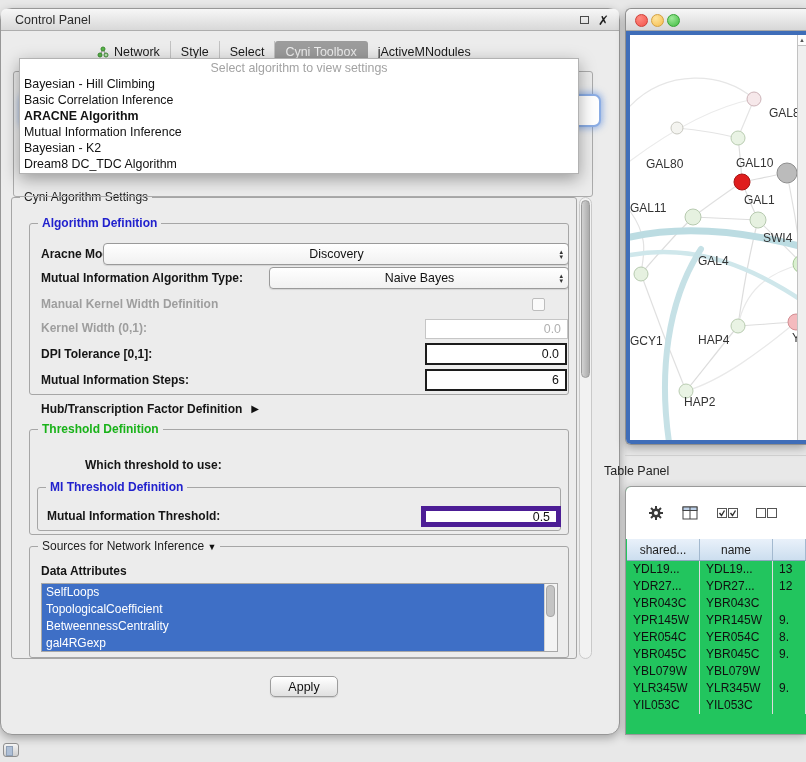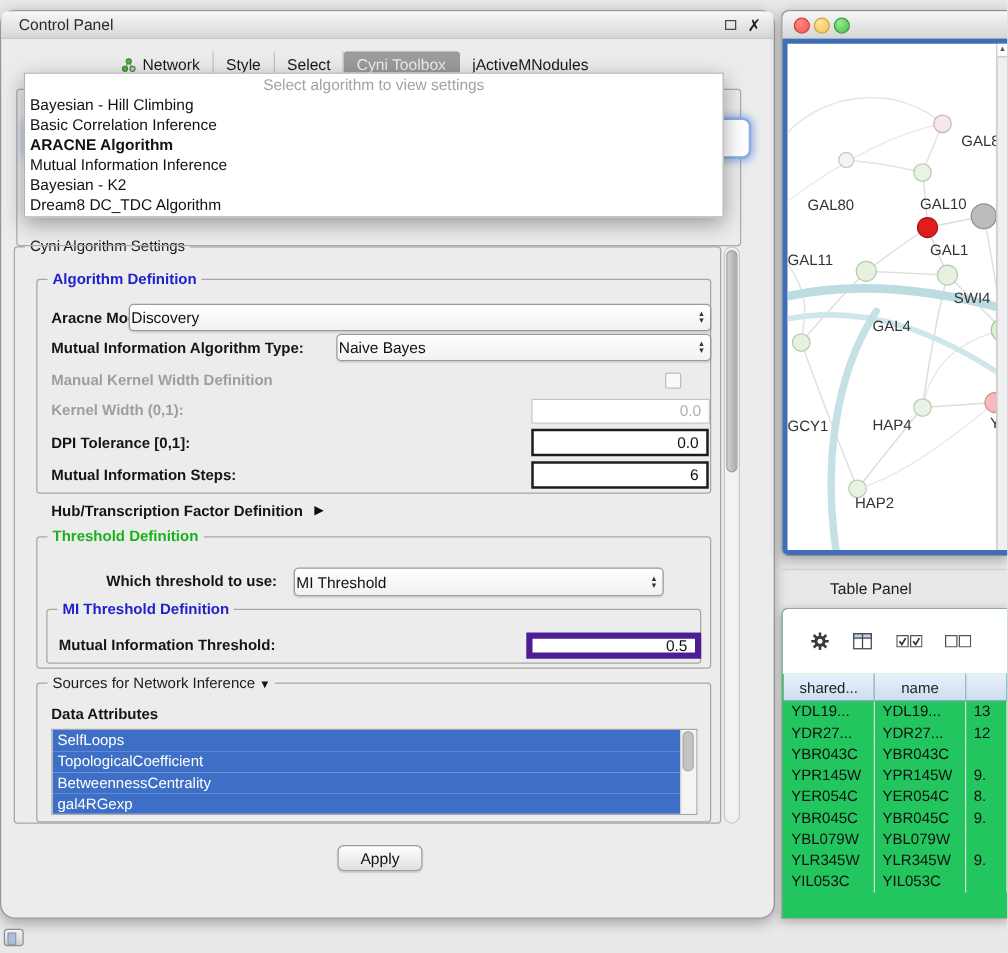--- a/index.html
+++ b/index.html
@@ -45,21 +45,21 @@
   #fs-alg { left:28px; top:214px; width:540px; height:172px; }
   #fs-thr { left:28px; top:420px; width:540px; height:106px;padding-left:20px; }
   #fs-mit { left:36px; top:478px; width:524px; height:44px; }
   #fs-src { left:28px; top:537px; width:540px; height:112px; }
 
   
   .lbl { position:absolute; font-size:12px; font-weight:bold; color:#151515; white-space:nowrap; }
   .lbl.dis { color:#9e9e9e; }
   .combo { position:absolute; background:linear-gradient(#ffffff,#f1f1f1); border:1px solid #9a9a9a; border-radius:4px;
         display:flex; align-items:center; font-size:12.4px; padding-left:1px; color:#111;
-        box-shadow:0 1px 1px rgba(0,0,0,.1); }
+        box-shadow:0 1px 1px rgba(0,0,0,.1);justify-content:center; }
   .combo .arrows { position:absolute; right:5px; top:50%; transform:translateY(-50%); display:flex; flex-direction:column;
         align-items:center; font-size:7px; line-height:5px; color:#333; }
   .field { position:absolute; background:#fff; font-size:12.4px; display:flex; align-items:center;
         justify-content:flex-end; padding-right:6px; color:#111; }
 
   #lbl-aracne { left:40px; top:234px; height:22px; line-height:22px; }
   #combo-aracne { left:102px; top:234px; width:466px; height:22px; }
   #lbl-mitype { left:40px; top:258px; height:22px; line-height:22px; }
   #combo-mitype { left:268px; top:258px; width:300px; height:22px; }
   #lbl-manual { left:40px; top:286px; height:18px; line-height:18px; }
@@ -113,21 +113,21 @@
   .tl.yellow { left:25px; background:radial-gradient(circle at 35% 30%, #ffe49c, #f5bd4f); border:1px solid #d4a142; }
   .tl.green { left:41px; background:radial-gradient(circle at 35% 30%, #9fe99a, #3fbb3f); border:1px solid #36a336; }
   .net-frame { position:absolute; left:0; top:22px; right:0; bottom:0; background:#3f6db8; border-radius:0 0 0 5px; }
   .net-canvas { position:absolute; left:4px; top:4px; right:0; bottom:4px; background:#fff; overflow:hidden; }
   .net-scroll { position:absolute; right:0; top:0; bottom:0; width:9px; background:#efefef; border-left:1px solid #c2c2c2; }
   .net-scroll-btn { position:absolute; top:0; left:0; right:0; height:11px; background:#fdfdfd; border-bottom:1px solid #c2c2c2;
         font-size:6px; color:#555; text-align:center; line-height:11px; }
 
   
   .right-div { position:absolute; left:625px; top:455px; width:181px; height:1px; background:#cecece; }
-  .tp-title { position:absolute; left:664px; top:464px; font-size:12.5px; color:#222; }
+  .tp-title { position:absolute; left:604px; top:464px; font-size:12.5px; color:#222; }
   .tbl-win { position:absolute; left:625px; top:486px; width:181px; height:249px; background:#22c55e;
         border:1px solid #9a9a9a; border-right:none; border-radius:6px 0 0 0; box-shadow:0 2px 8px rgba(0,0,0,.25); overflow:hidden; }
   .tbl-toolbar { position:absolute; left:0; top:0; right:0; height:52px; background:#fff; display:flex; align-items:center; gap:18px; padding-left:22px; }
   .tbl-head { position:absolute; left:1px; top:52px; width:179px; height:22px; display:flex;
         border-bottom:1px solid #8ea6bf; }
   .th { background:linear-gradient(#e9f1fa,#ccdeef); font-size:12px; color:#1d1d1d; display:flex; align-items:center;
         justify-content:center; border-right:1px solid #a3b9cf; overflow:hidden; white-space:nowrap; }
   .th.c0, .td.c0 { width:73px; }
   .th.c1, .td.c1 { width:73px; }
   .th.c2, .td.c2 { width:33px; }
@@ -229,27 +229,20 @@
 
     <div class="hub-row">
       <span>Hub/Transcription Factor Definition</span>
       <span class="tri">▶</span>
     </div>
 
     <div class="fs" id="fs-thr">
       <span class="legend green">Threshold Definition</span>
     </div>
     <span class="lbl" id="lbl-which">Which threshold to use:</span>
-    <div class="combo" id="combo-which">
-      <span>MI Threshold</span>
-      <span class="arrows">
-          <span>▴</span>
-          <span>▾</span>
-        </span>
-    </div>
     <div class="fs" id="fs-mit">
       <span class="legend blue">MI Threshold Definition</span>
     </div>
     <span class="lbl" id="lbl-mit">Mutual Information Threshold:</span>
     <div class="field" id="field-mit">0.5</div>
 
     <div class="fs" id="fs-src">
       <span class="legend">
         <span>Sources for Network Inference</span>
         <span class="tri" style="font-size:9px;">▼</span>

